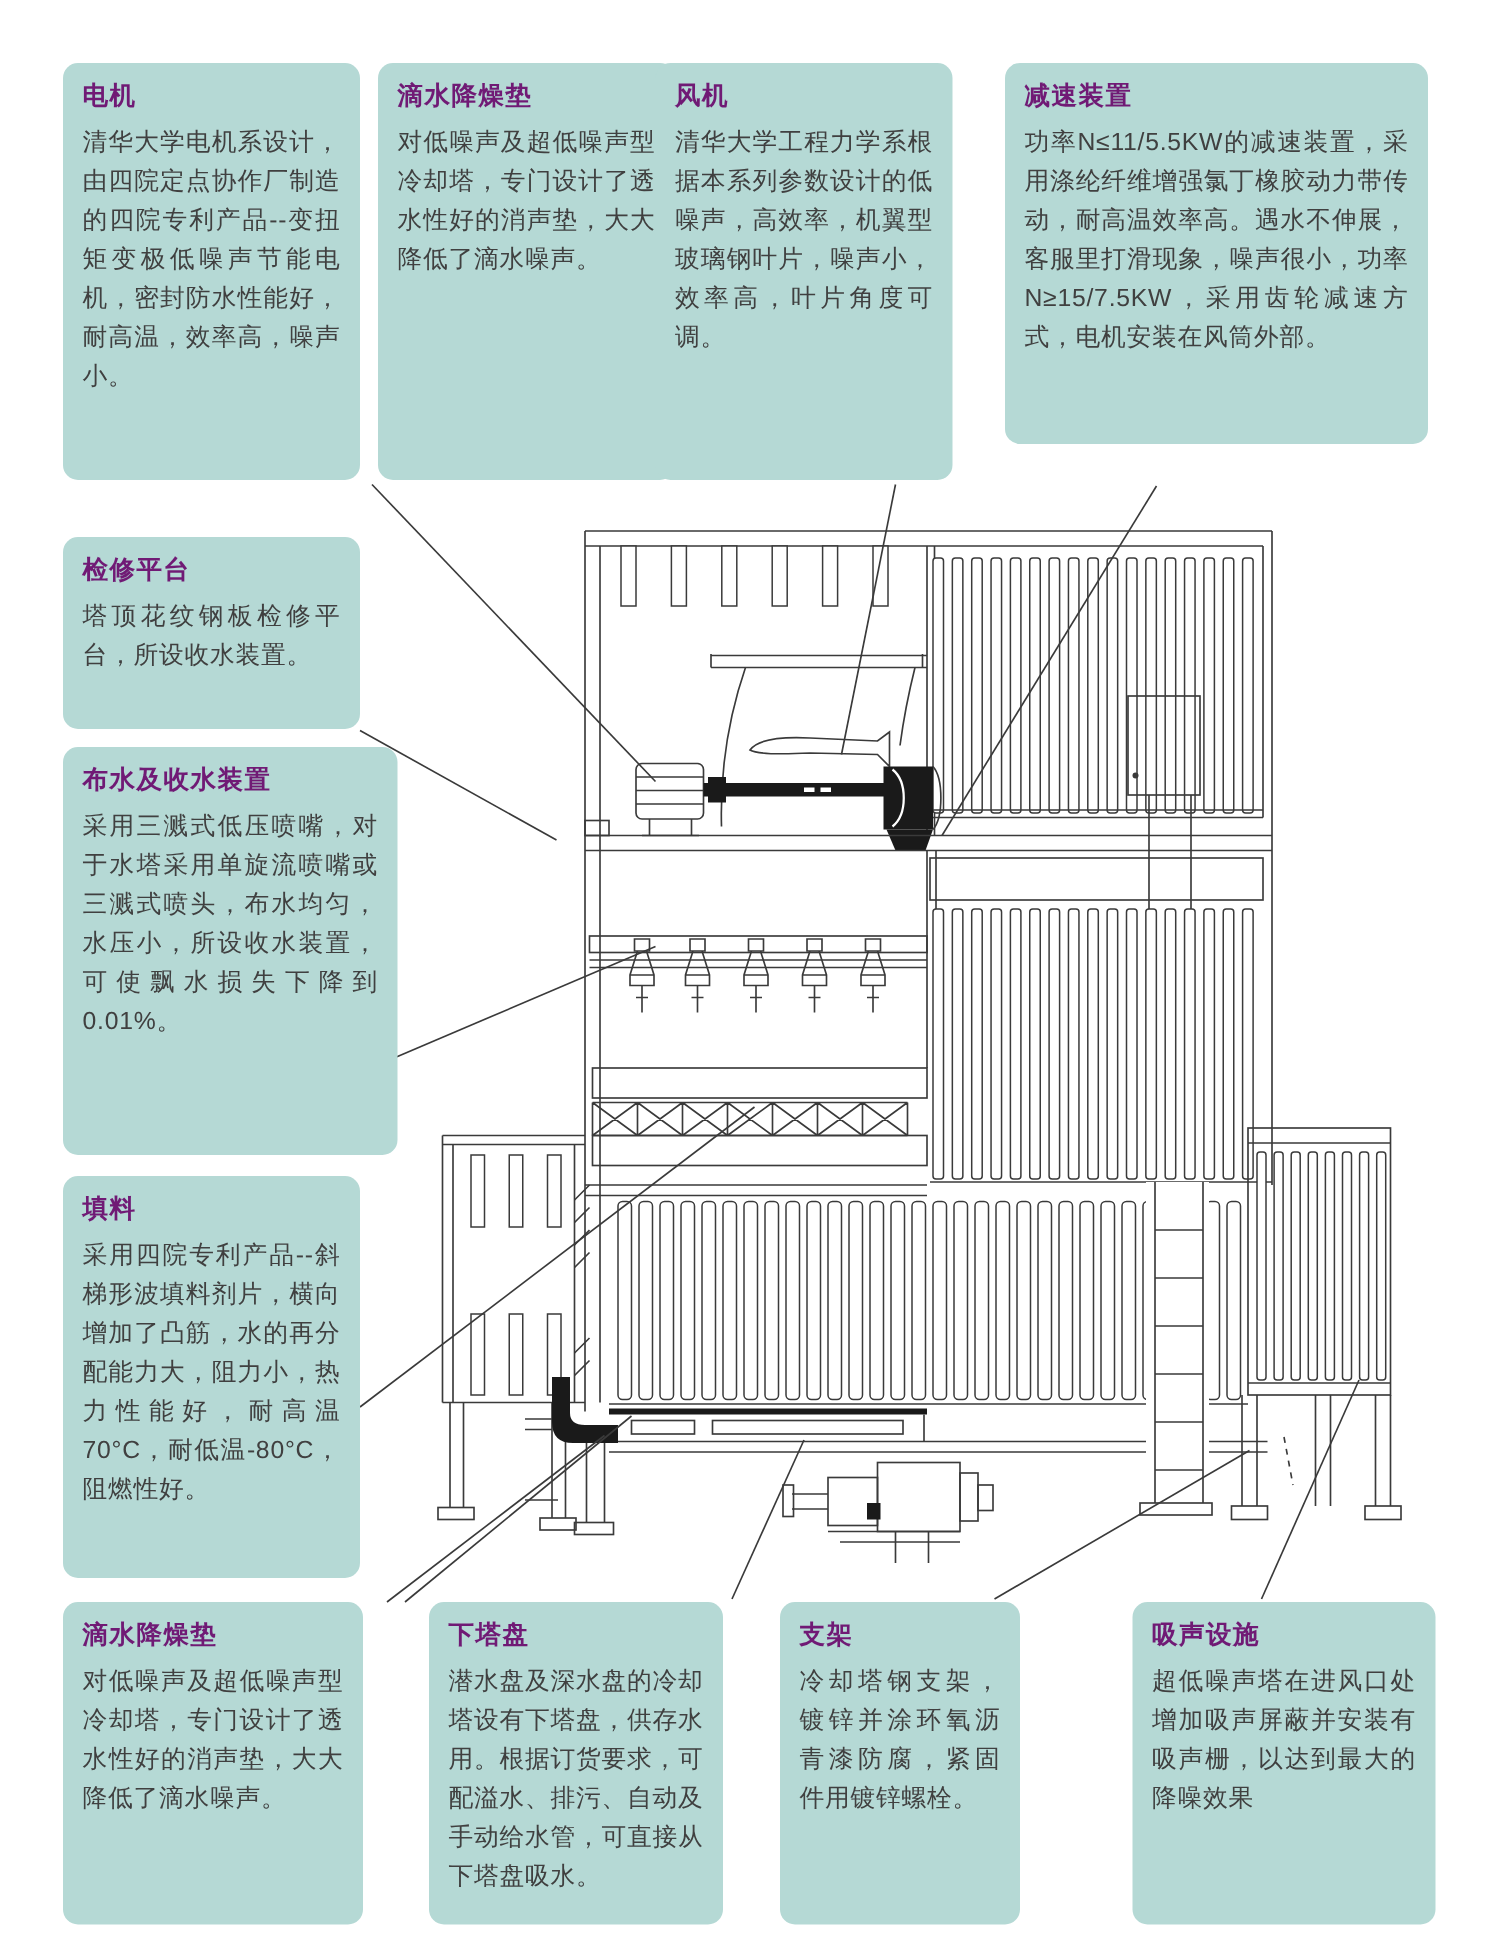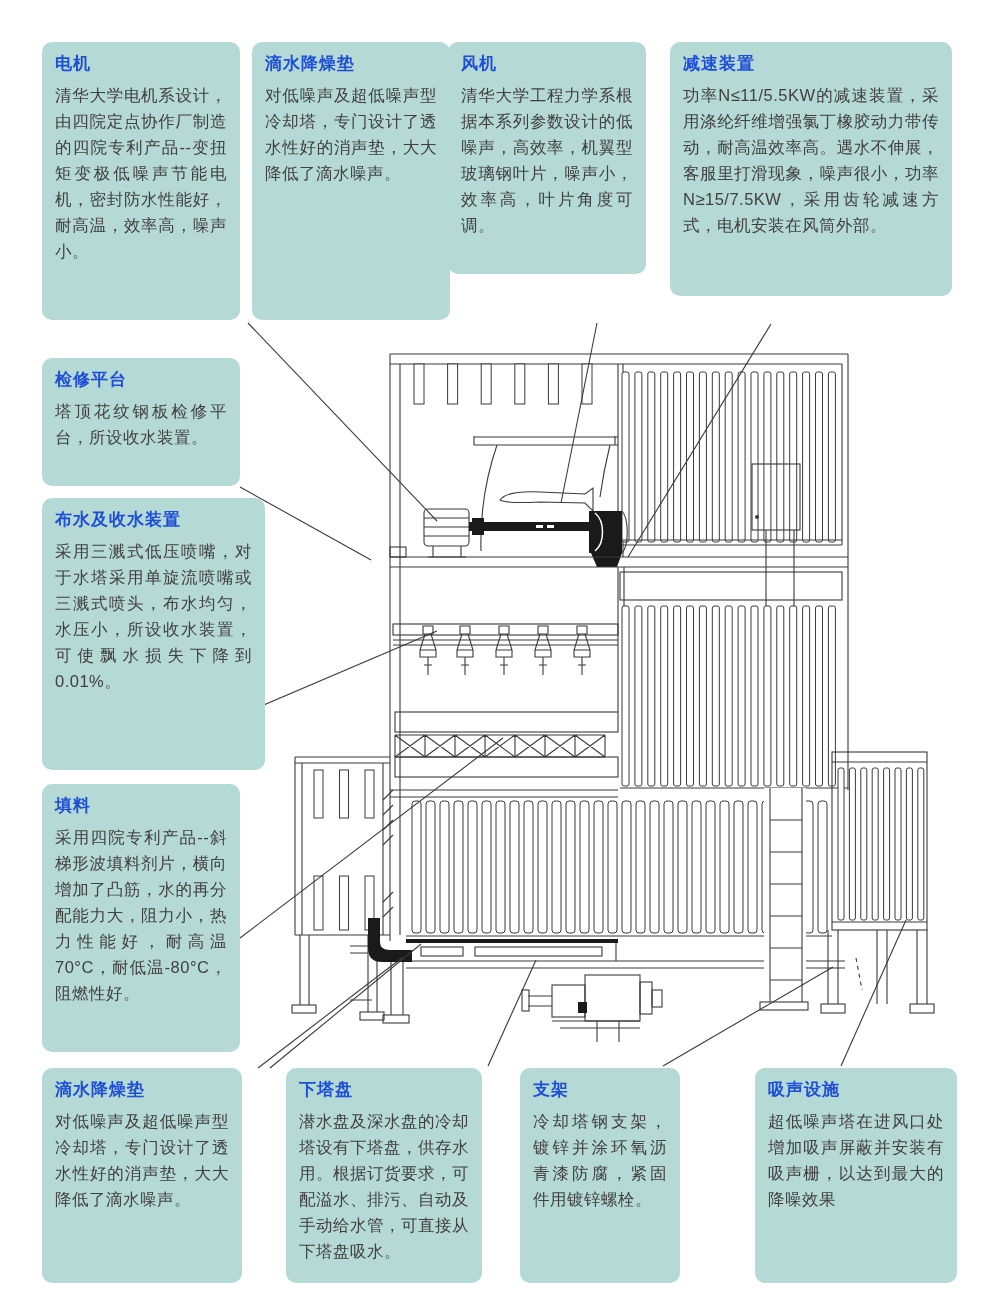--- a/index.html
+++ b/index.html
@@ -1,19 +1,19 @@
 <!DOCTYPE html>
 <html><head>
 <meta charset="utf-8">
 <style>
   html,body{margin:0;padding:0;background:#fff;}
   body{width:1000px;height:1297px;position:relative;font-family:"Liberation Sans",sans-serif;overflow:hidden;}
   #diagram{position:absolute;left:0;top:0;z-index:1;}
   .callout{position:absolute;background:#b5d9d5;border-radius:10px;padding:10px 13px;box-sizing:border-box;z-index:2;}
-  .callout-title{color:#1d4ed8;font-size:17px;font-weight:bold;letter-spacing:1px;margin-bottom:7px;}
+  .callout-title{color:#701a75;font-size:17px;font-weight:bold;letter-spacing:1px;margin-bottom:7px;}
   .callout-body{color:#404040;font-size:16.5px;line-height:1.58;letter-spacing:.5px;text-align:justify;}
   .ln{stroke:#3a3a3a;stroke-width:1.1;fill:none;}
   .bar{stroke:#3a3a3a;stroke-width:1;fill:#fff;}
   .solid{fill:#1a1a1a;stroke:none;}
 </style>
 </head>
 <body>
 
 <svg id="diagram" width="1000" height="1297" viewBox="0 0 1000 1297" xmlns="http://www.w3.org/2000/svg">
   <defs>
@@ -269,21 +269,21 @@
 <div class="callout" style="left:42px;top:42px;width:198px;height:278px">
   <div class="callout-title">电机</div>
   <div class="callout-body">清华大学电机系设计，由四院定点协作厂制造的四院专利产品--变扭矩变极低噪声节能电机，密封防水性能好，耐高温，效率高，噪声小。</div>
 </div>
 
 <div class="callout" style="left:252px;top:42px;width:198px;height:278px">
   <div class="callout-title">滴水降燥垫</div>
   <div class="callout-body">对低噪声及超低噪声型冷却塔，专门设计了透水性好的消声垫，大大降低了滴水噪声。</div>
 </div>
 
-<div class="callout" style="left:448px;top:42px;width:198px;height:232px">
+<div class="callout" style="left:437px;top:42px;width:198px;height:278px">
   <div class="callout-title">风机</div>
   <div class="callout-body">清华大学工程力学系根据本系列参数设计的低噪声，高效率，机翼型玻璃钢叶片，噪声小，效率高，叶片角度可调。</div>
 </div>
 
 <div class="callout" style="left:670px;top:42px;width:282px;height:254px">
   <div class="callout-title">减速装置</div>
   <div class="callout-body">功率N≤11/5.5KW的减速装置，采用涤纶纤维增强氯丁橡胶动力带传动，耐高温效率高。遇水不伸展，客服里打滑现象，噪声很小，功率N≥15/7.5KW，采用齿轮减速方式，电机安装在风筒外部。</div>
 </div>
 
 <div class="callout" style="left:42px;top:358px;width:198px;height:128px">

